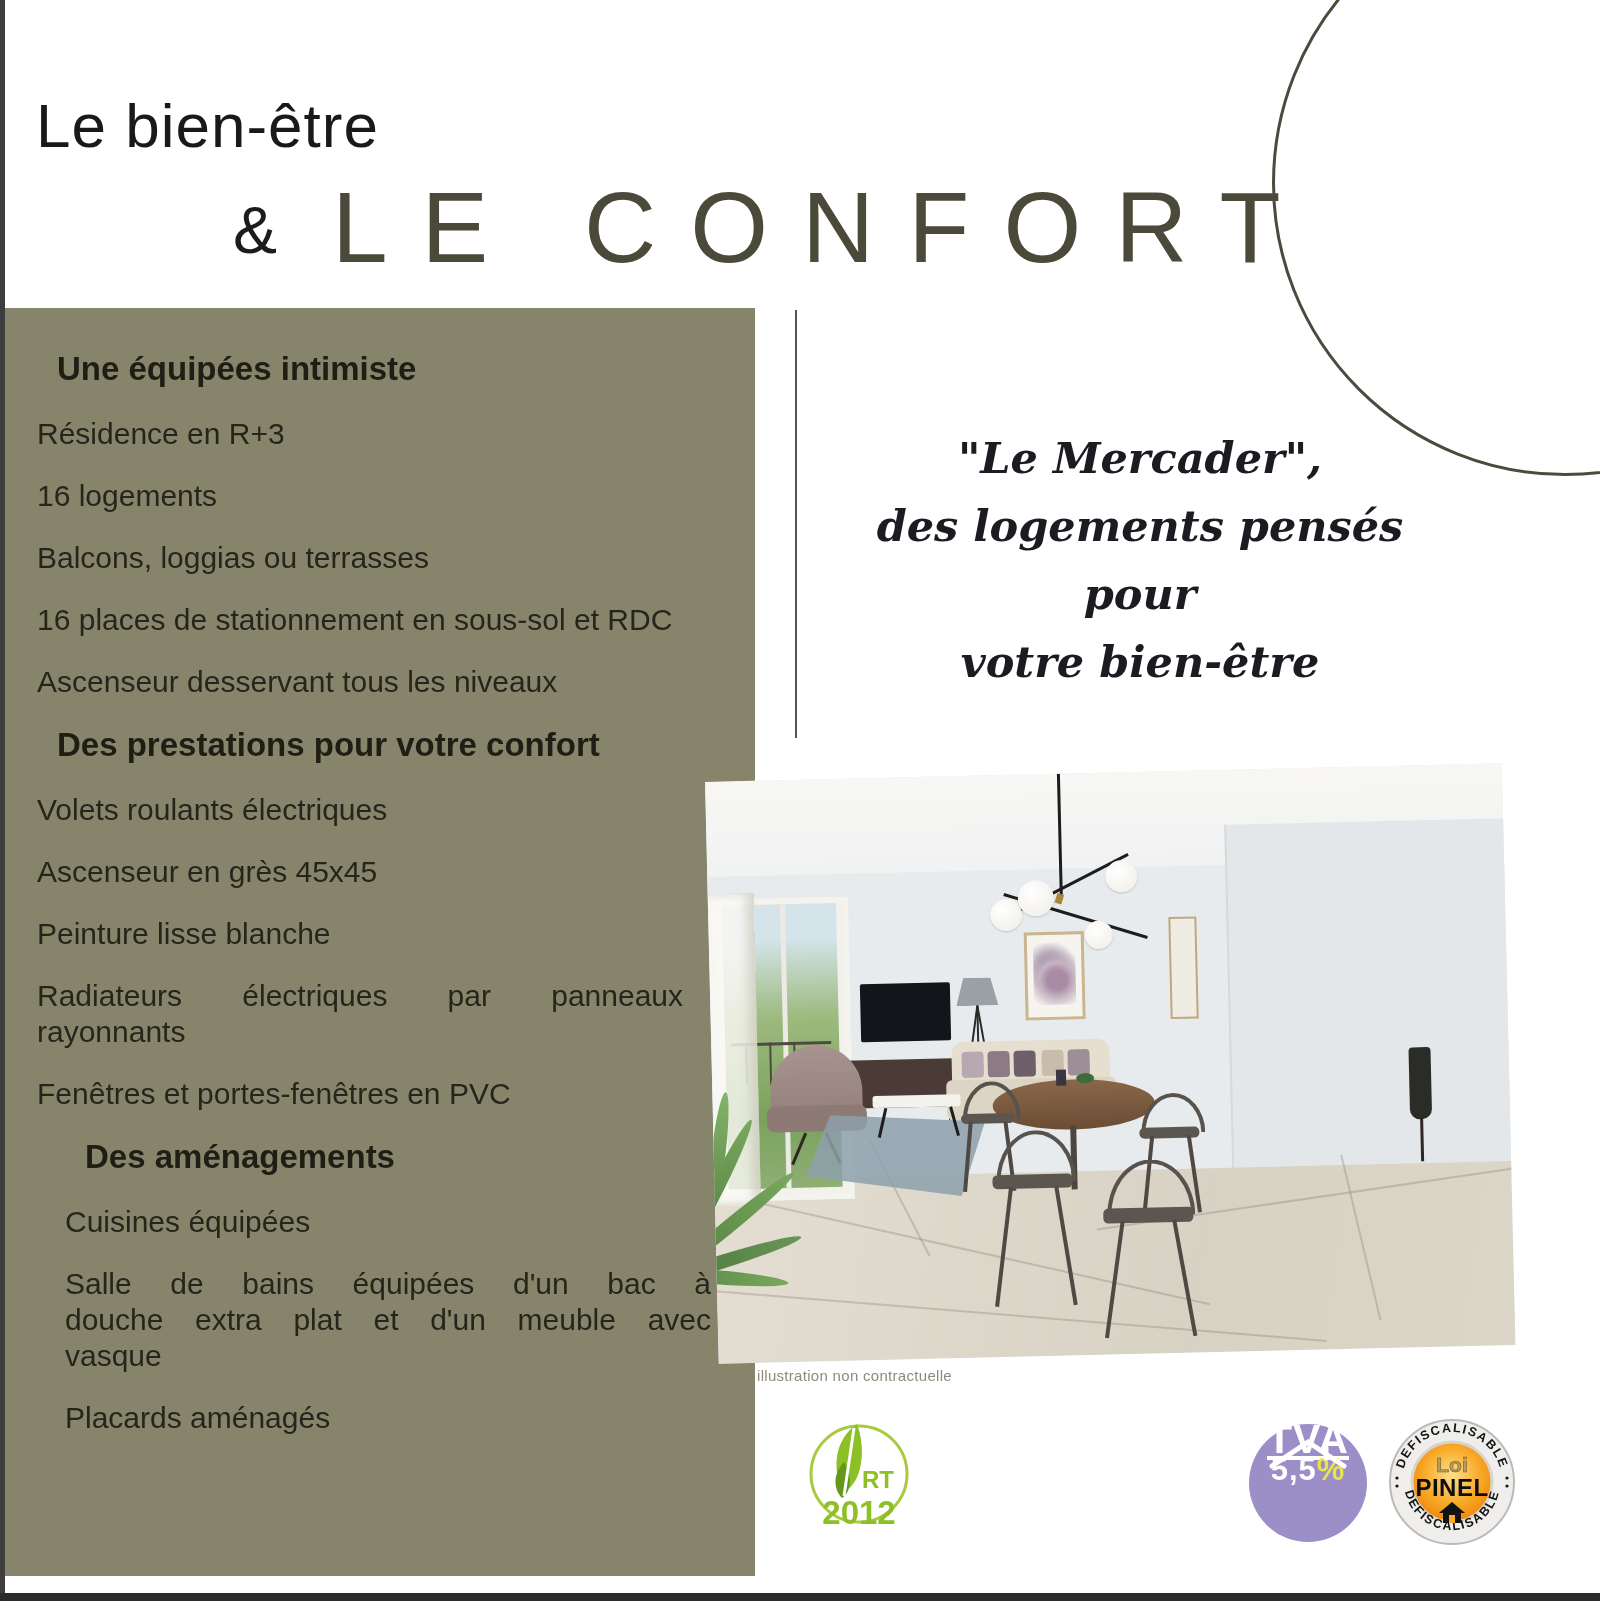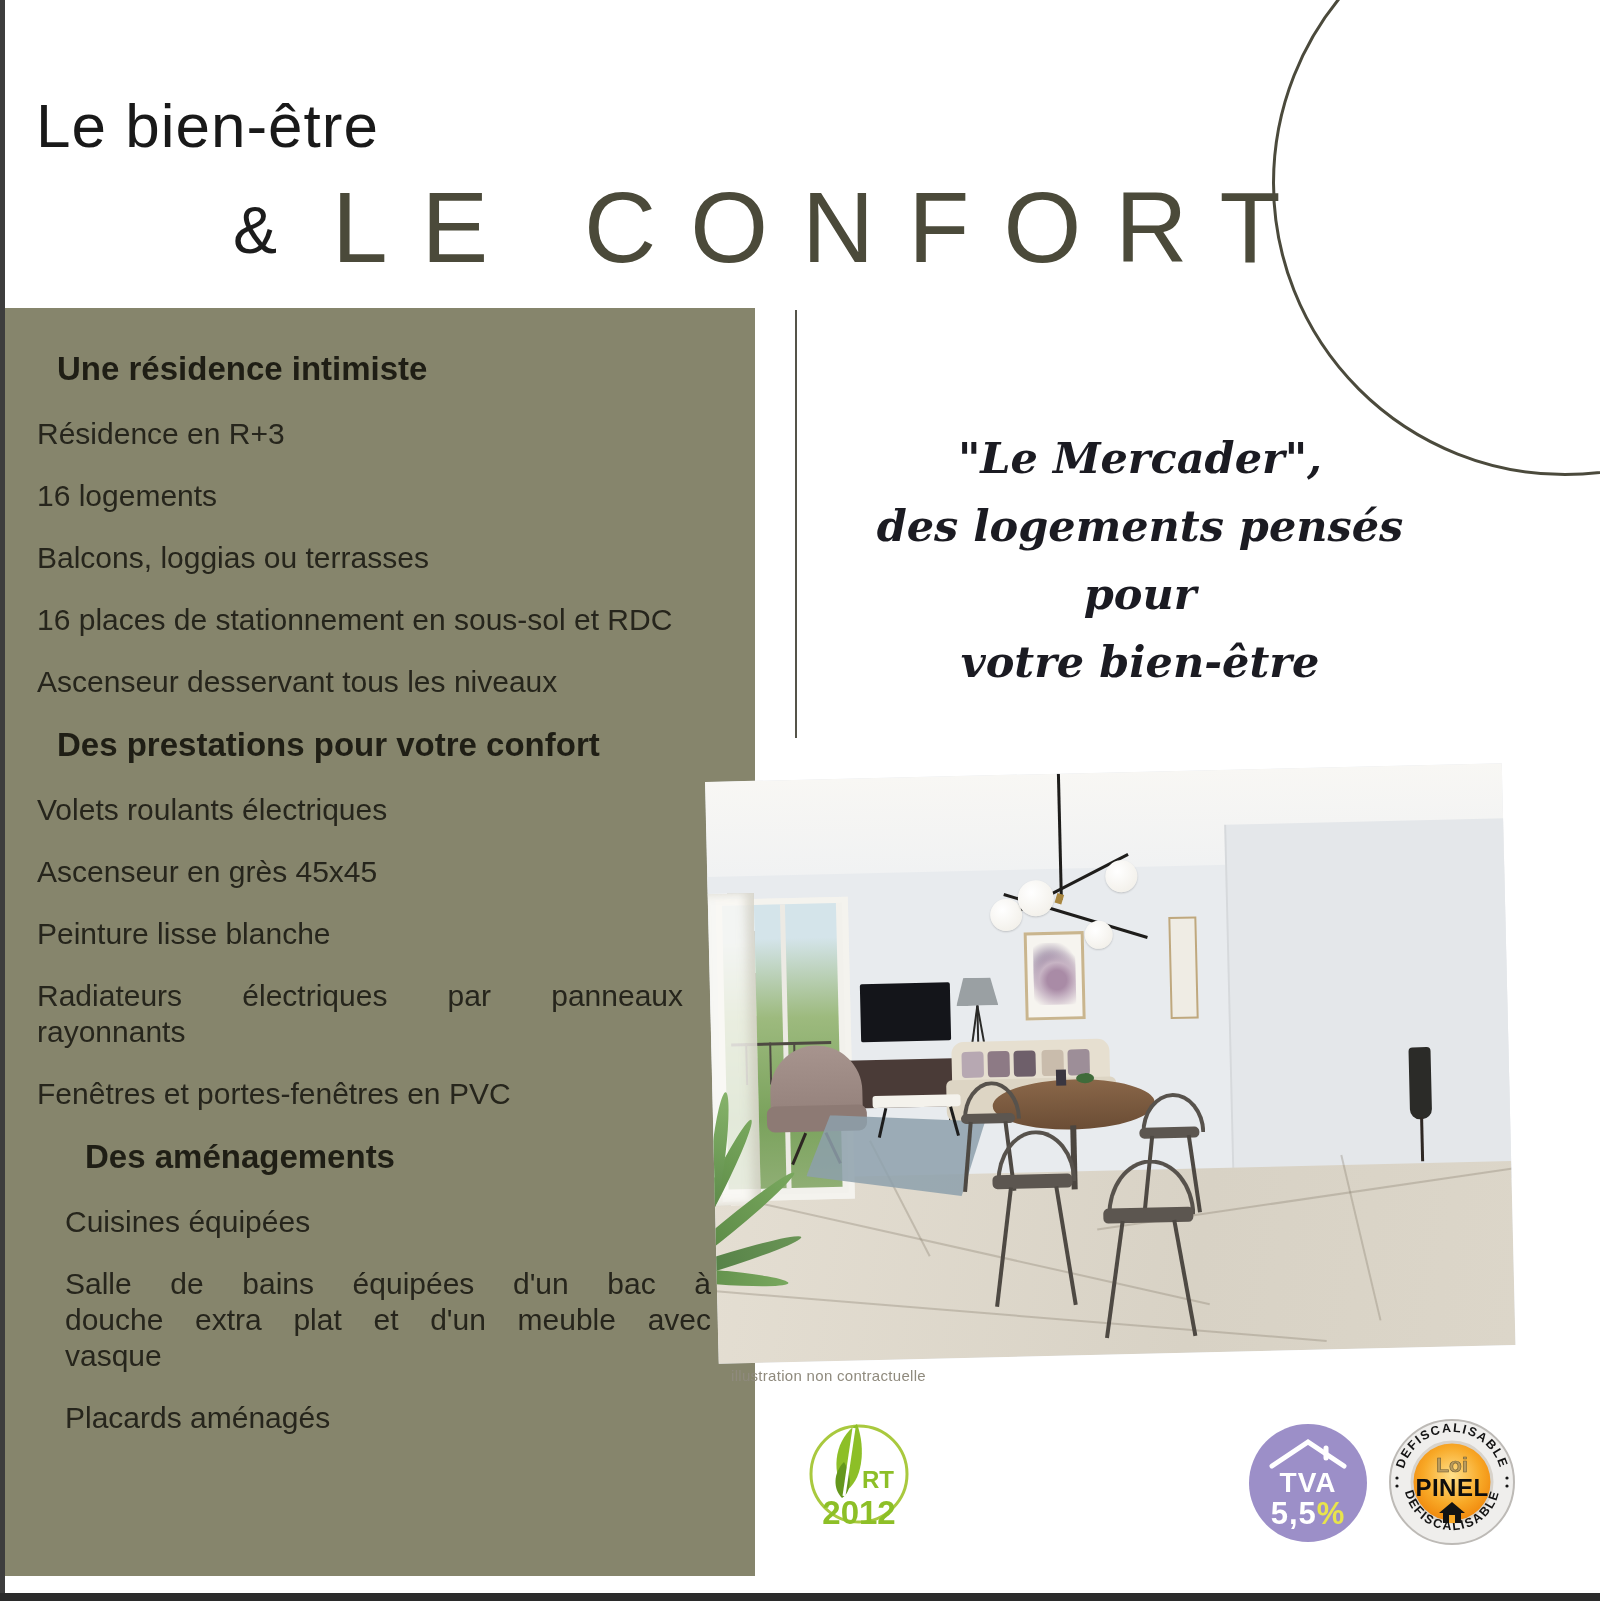--- a/index.html
+++ b/index.html
@@ -71,44 +71,44 @@
   .ph-frame{left:315px;top:158px;width:60px;height:88px;background:#f6f4ef;border:3px solid #c9b58e;box-sizing:border-box;}
   .ph-frame-art{left:6px;top:8px;width:42px;height:62px;
                 background:radial-gradient(circle at 55% 60%,#a98ba6 0 22%,#c7b4c4 40%,transparent 70%),
                            radial-gradient(circle at 40% 40%,#8f7d9b 0 18%,transparent 60%);}
   .ph-frame2{left:460px;top:146px;width:28px;height:102px;background:#efece4;border:2px solid #bfa87e;box-sizing:border-box;}
   .ph-pend-rod{left:352px;top:0;width:3px;height:126px;background:#1e1d1b;}
   .ph-pend-arm{height:3px;background:#1e1d1b;transform-origin:left center;}
   .ph-globe{border-radius:50%;background:radial-gradient(circle at 38% 34%,#ffffff,#efece4);box-shadow:0 1px 2px rgba(0,0,0,0.18);}
   .ph-brass{width:7px;height:10px;background:#a8863f;}
   .ph-darklamp{left:697px;top:282px;width:22px;height:72px;background:#2b2b28;border-radius:4px 4px 10px 10px;}
-  .caption{position:absolute;left:731px;top:1367px;font-size:15px;color:#8f8a7d;z-index:3;letter-spacing:0.3px;}
+  .caption{position:absolute;left:757px;top:1367px;font-size:15px;color:#8f8a7d;z-index:3;letter-spacing:0.3px;}
   
   .rtbox{position:absolute;left:800px;top:1412px;width:118px;height:138px;background:#ffffff;z-index:3;}
   .tva{position:absolute;left:1249px;top:1424px;width:118px;height:118px;border-radius:50%;
        background:#9c8fc8;z-index:3;text-align:center;}
-  .tva-label{margin-top:44px;font-size:28px;font-weight:700;color:#ffffff;line-height:30px;letter-spacing:1px;}
+  .tva-label{font-size:41px;font-weight:700;color:#ffffff;line-height:30px;letter-spacing:1px;text-decoration:underline;}
   .tva-value{font-size:31px;font-weight:700;color:#ffffff;line-height:32px;letter-spacing:1px;}
   .tva-percent{color:#e8e44c;}
   .pinel{position:absolute;left:1388px;top:1418px;width:128px;height:128px;z-index:3;}
 </style>
 </head>
 <body>
 
 <div id="page">
 
   <div class="big-circle"></div>
 
   <div class="t1">Le bien-être</div>
   <div class="amp">&amp;</div>
   <div class="t2">LE CONFORT</div>
 
   <div class="panel">
     <div class="sec1">
-      <div class="p-heading">Une résidence intimiste</div>
+      <div class="p-heading">Une équipées intimiste</div>
       <div class="p-item">Résidence en R+3</div>
       <div class="p-item">16 logements</div>
       <div class="p-item">Balcons, loggias ou terrasses</div>
       <div class="p-item">16 places de stationnement en sous-sol et RDC</div>
       <div class="p-item">Ascenseur desservant tous les niveaux</div>
     </div>
     <div class="sec2">
       <div class="p-heading">Des prestations pour votre confort</div>
       <div class="p-item">Volets roulants électriques</div>
       <div class="p-item">Ascenseur en grès 45x45</div>

